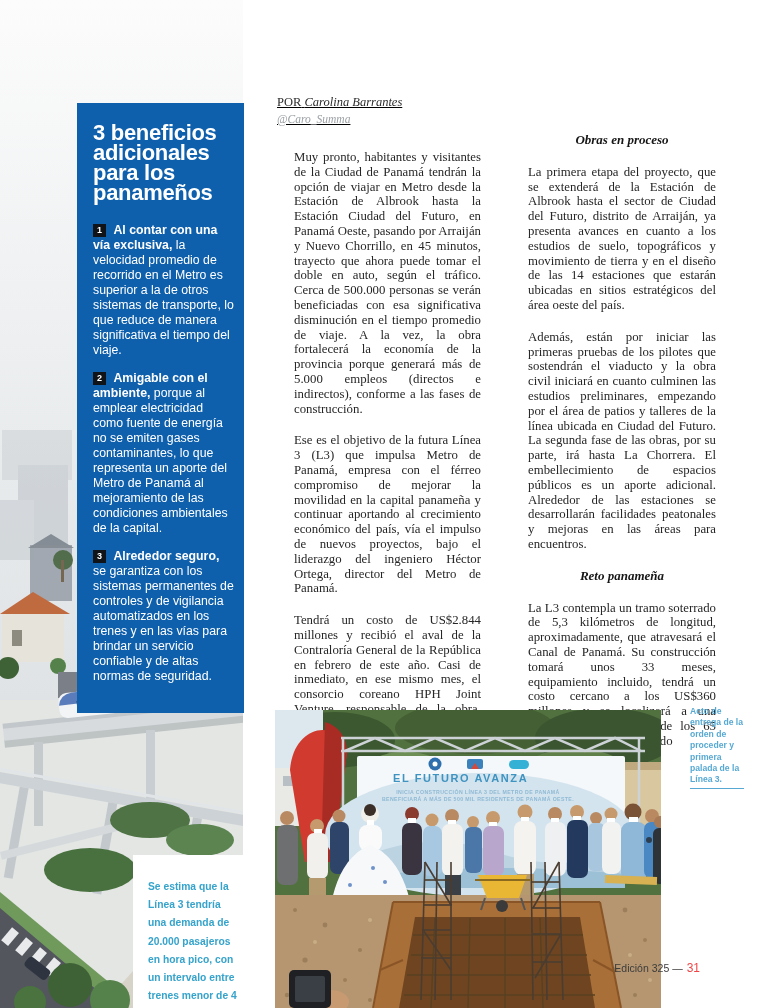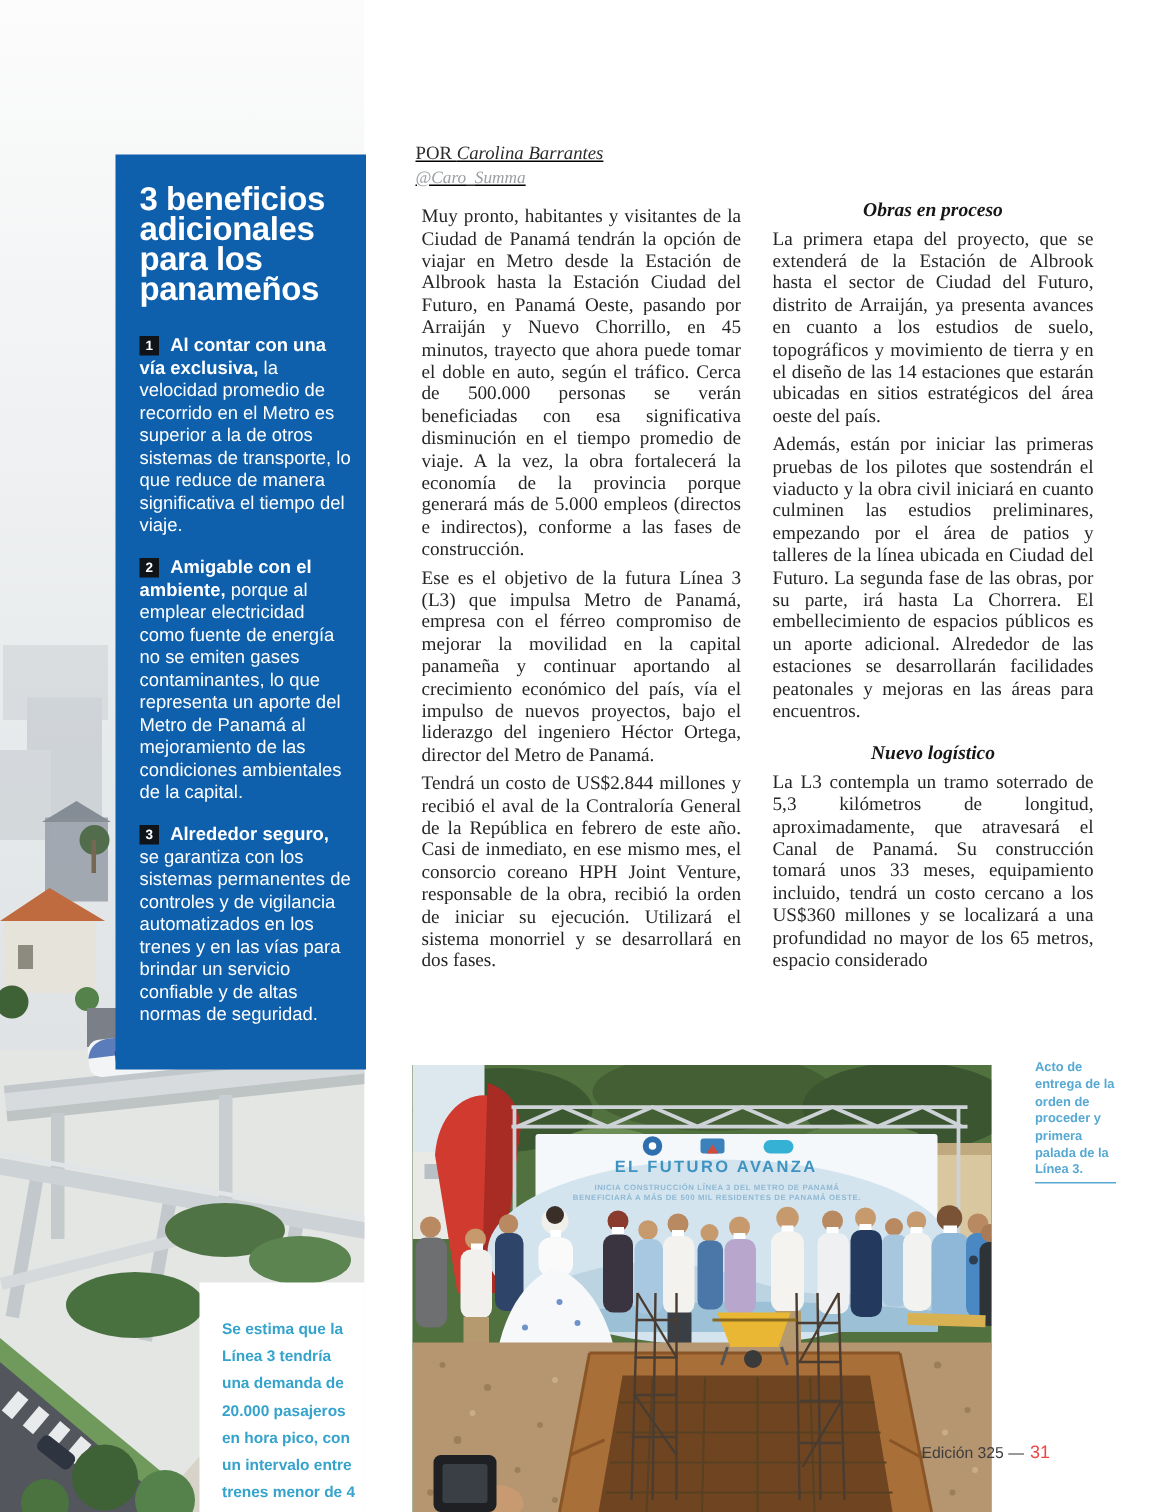--- a/index.html
+++ b/index.html
@@ -34,30 +34,30 @@
                 font-family:"Liberation Serif",serif;text-decoration:underline;}
   .byline{font-size:12.5px;color:#2b2b2b;}
   .byline .prefix{font-style:normal;}
   .byline .name{font-style:italic;}
   .handle{font-size:11.5px;color:#9aa0a4;font-style:italic;margin-top:3px;}
 
   .col{position:absolute;top:133px;font-family:"Liberation Serif",serif;color:#262626;
        font-size:12.8px;line-height:14.8px;text-align:justify;hyphens:auto;}
   .col1{left:277px;width:221px;}
   .col2{left:511px;width:222px;}
-  .col p{margin:4px;}
+  .col p{margin:17px;}
   .col h3{margin:0;font-size:13px;line-height:14.8px;font-style:italic;font-weight:bold;
           color:#161616;text-align:center;}
   .col h3.second{margin-top:14px;}
 
   
   .photo{position:absolute;left:275px;top:710px;width:386px;height:298px;margin:0;
          overflow:hidden;background:#51713f;}
   .photo svg{display:block;}
-  .banner-title{position:absolute;left:100px;top:62px;width:170px;text-align:right;
+  .banner-title{position:absolute;left:118px;top:62px;width:170px;text-align:left;
                 color:#3f93c0;font-weight:bold;font-size:11px;letter-spacing:1.6px;}
   .banner-sub{position:absolute;left:93px;top:79px;width:220px;text-align:center;
               color:#8fb9d4;font-weight:bold;font-size:5.2px;line-height:7px;letter-spacing:0.4px;}
 
   
   .photo-caption{position:absolute;left:690px;top:706px;width:54px;color:#57a9d3;
                  font-size:8.6px;line-height:11.4px;font-weight:bold;
                  border-bottom:1.5px solid #57a9d3;padding-bottom:2px;}
 
   
@@ -195,21 +195,21 @@
 
   <div class="col col1">
     <p>Muy pronto, habitantes y visitantes de la Ciudad de Panamá tendrán la opción de viajar en Metro desde la Estación de Albrook hasta la Estación Ciudad del Futuro, en Panamá Oeste, pasando por Arraiján y Nuevo Chorrillo, en 45 minutos, trayecto que ahora puede tomar el doble en auto, según el tráfico. Cerca de 500.000 personas se verán beneficiadas con esa significativa disminución en el tiempo promedio de viaje. A la vez, la obra fortalecerá la economía de la provincia porque generará más de 5.000 empleos (directos e indirectos), conforme a las fases de construcción.</p>
     <p>Ese es el objetivo de la futura Línea 3 (L3) que impulsa Metro de Panamá, empresa con el férreo compromiso de mejorar la movilidad en la capital panameña y continuar aportando al crecimiento económico del país, vía el impulso de nuevos proyectos, bajo el liderazgo del ingeniero Héctor Ortega, director del Metro de Panamá.</p>
     <p>Tendrá un costo de US$2.844 millones y recibió el aval de la Contraloría General de la República en febrero de este año. Casi de inmediato, en ese mismo mes, el consorcio coreano HPH Joint Venture, responsable de la obra, recibió la orden de iniciar su ejecución. Utilizará el sistema monorriel y se desarrollará en dos fases.</p>
   </div>
   <div class="col col2">
     <h3>Obras en proceso</h3>
     <p>La primera etapa del proyecto, que se extenderá de la Estación de Albrook hasta el sector de Ciudad del Futuro, distrito de Arraiján, ya presenta avances en cuanto a los estudios de suelo, topográficos y movimiento de tierra y en el diseño de las 14 estaciones que estarán ubicadas en sitios estratégicos del área oeste del país.</p>
     <p>Además, están por iniciar las primeras pruebas de los pilotes que sostendrán el viaducto y la obra civil iniciará en cuanto culminen las estudios preliminares, empezando por el área de patios y talleres de la línea ubicada en Ciudad del Futuro. La segunda fase de las obras, por su parte, irá hasta La Chorrera. El embellecimiento de espacios públicos es un aporte adicional. Alrededor de las estaciones se desarrollarán facilidades peatonales y mejoras en las áreas para encuentros.</p>
-    <h3 class="second">Nuevo logístico</h3>
+    <h3 class="second">Reto panameña</h3>
     <p>La L3 contempla un tramo soterrado de 5,3 kilómetros de longitud, aproximadamente, que atravesará el Canal de Panamá. Su construcción tomará unos 33 meses, equipamiento incluido, tendrá un costo cercano a los US$360 millones y se localizará a una profundidad no mayor de los 65 metros, espacio considerado</p>
   </div>
 
   <figure class="photo">
     <svg width="386" height="298" viewBox="0 0 386 298">
 
       <rect x="0" y="0" width="386" height="190" fill="#51713f"></rect>
       <ellipse cx="60" cy="30" rx="60" ry="28" fill="#3c5830"></ellipse>
       <ellipse cx="200" cy="18" rx="80" ry="26" fill="#445f33"></ellipse>
       <ellipse cx="330" cy="28" rx="70" ry="30" fill="#3a5530"></ellipse>

